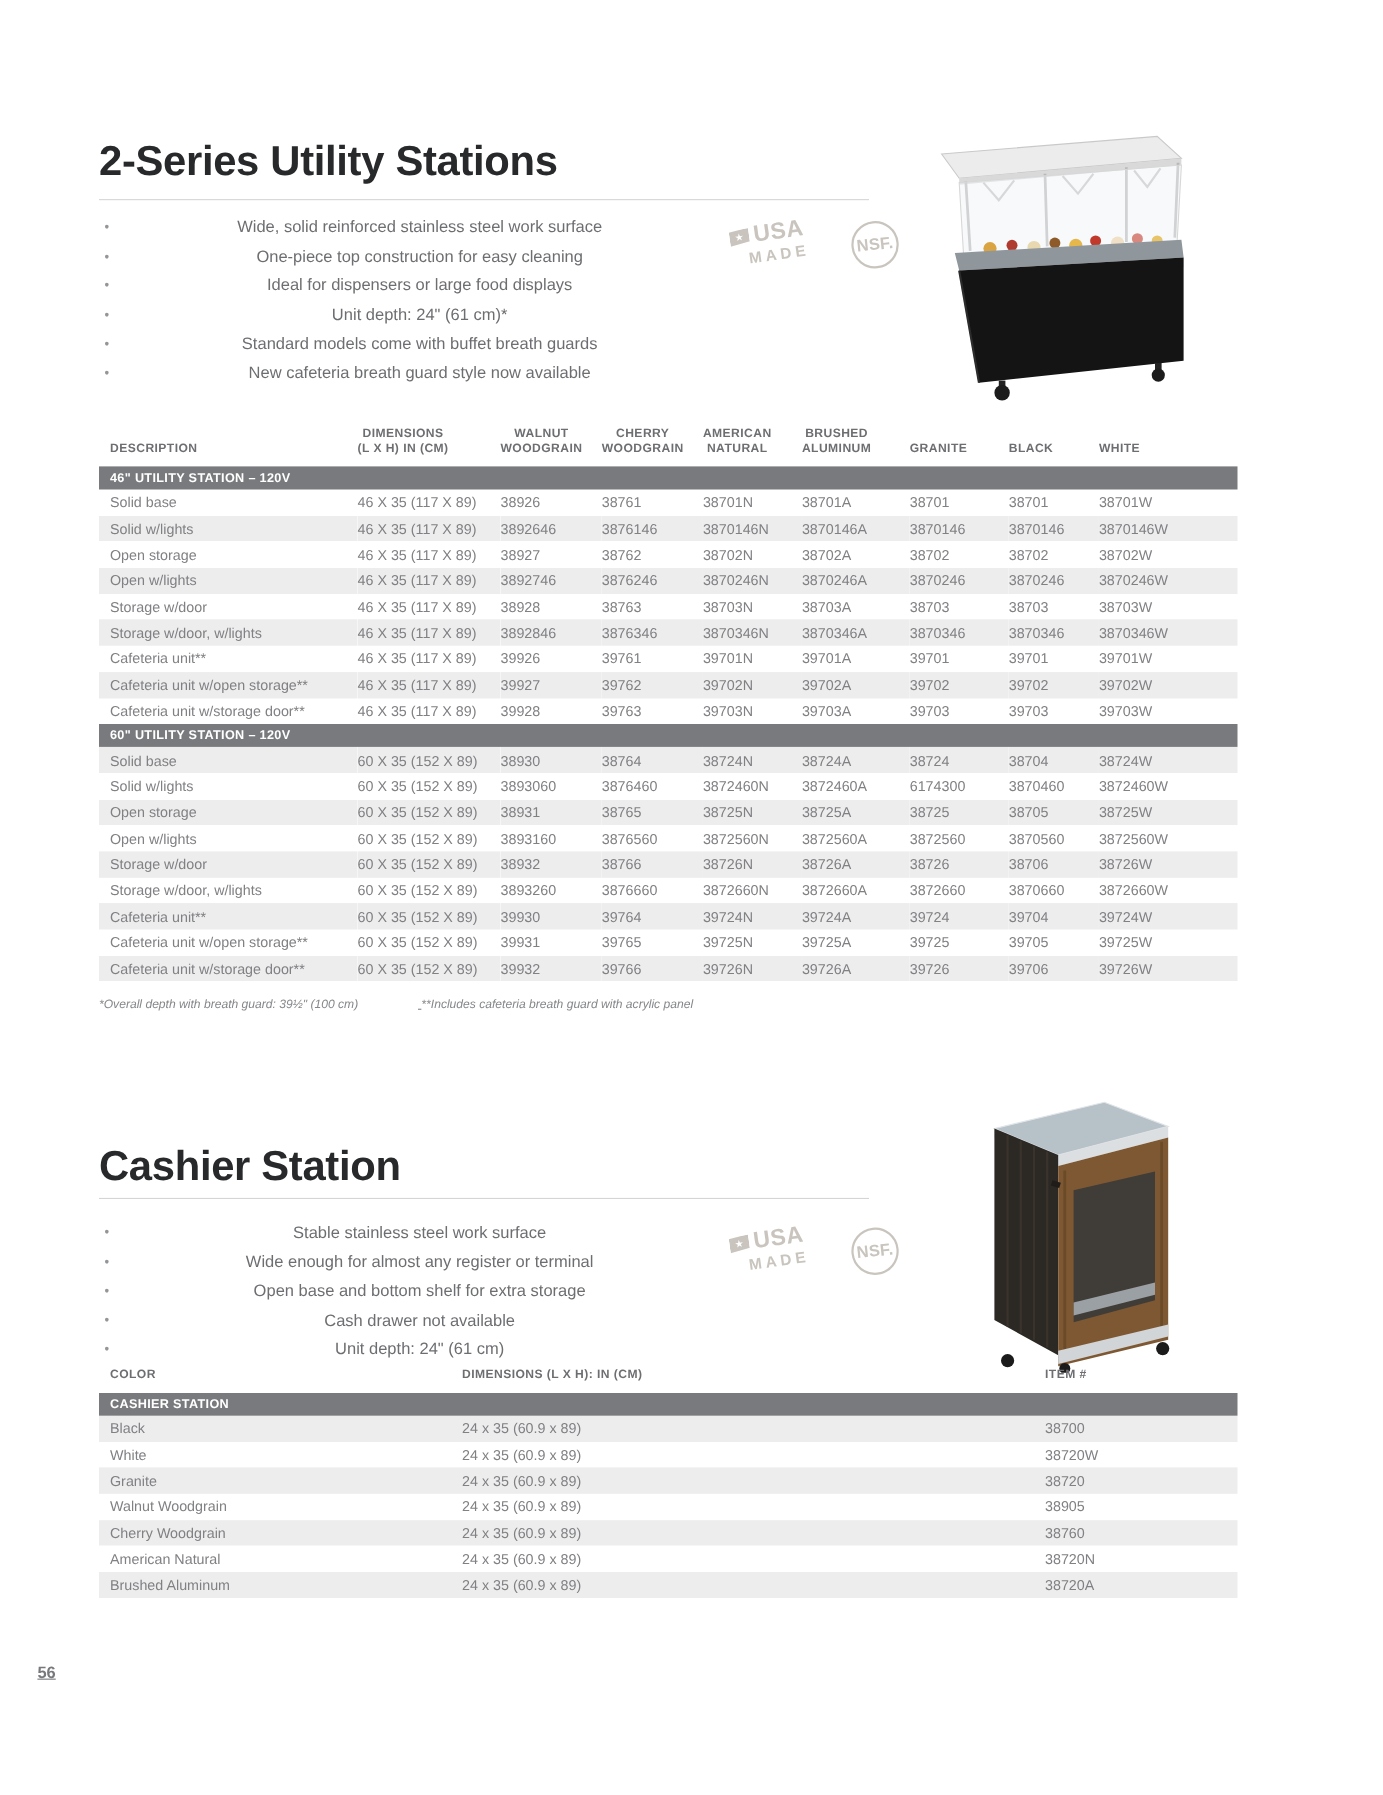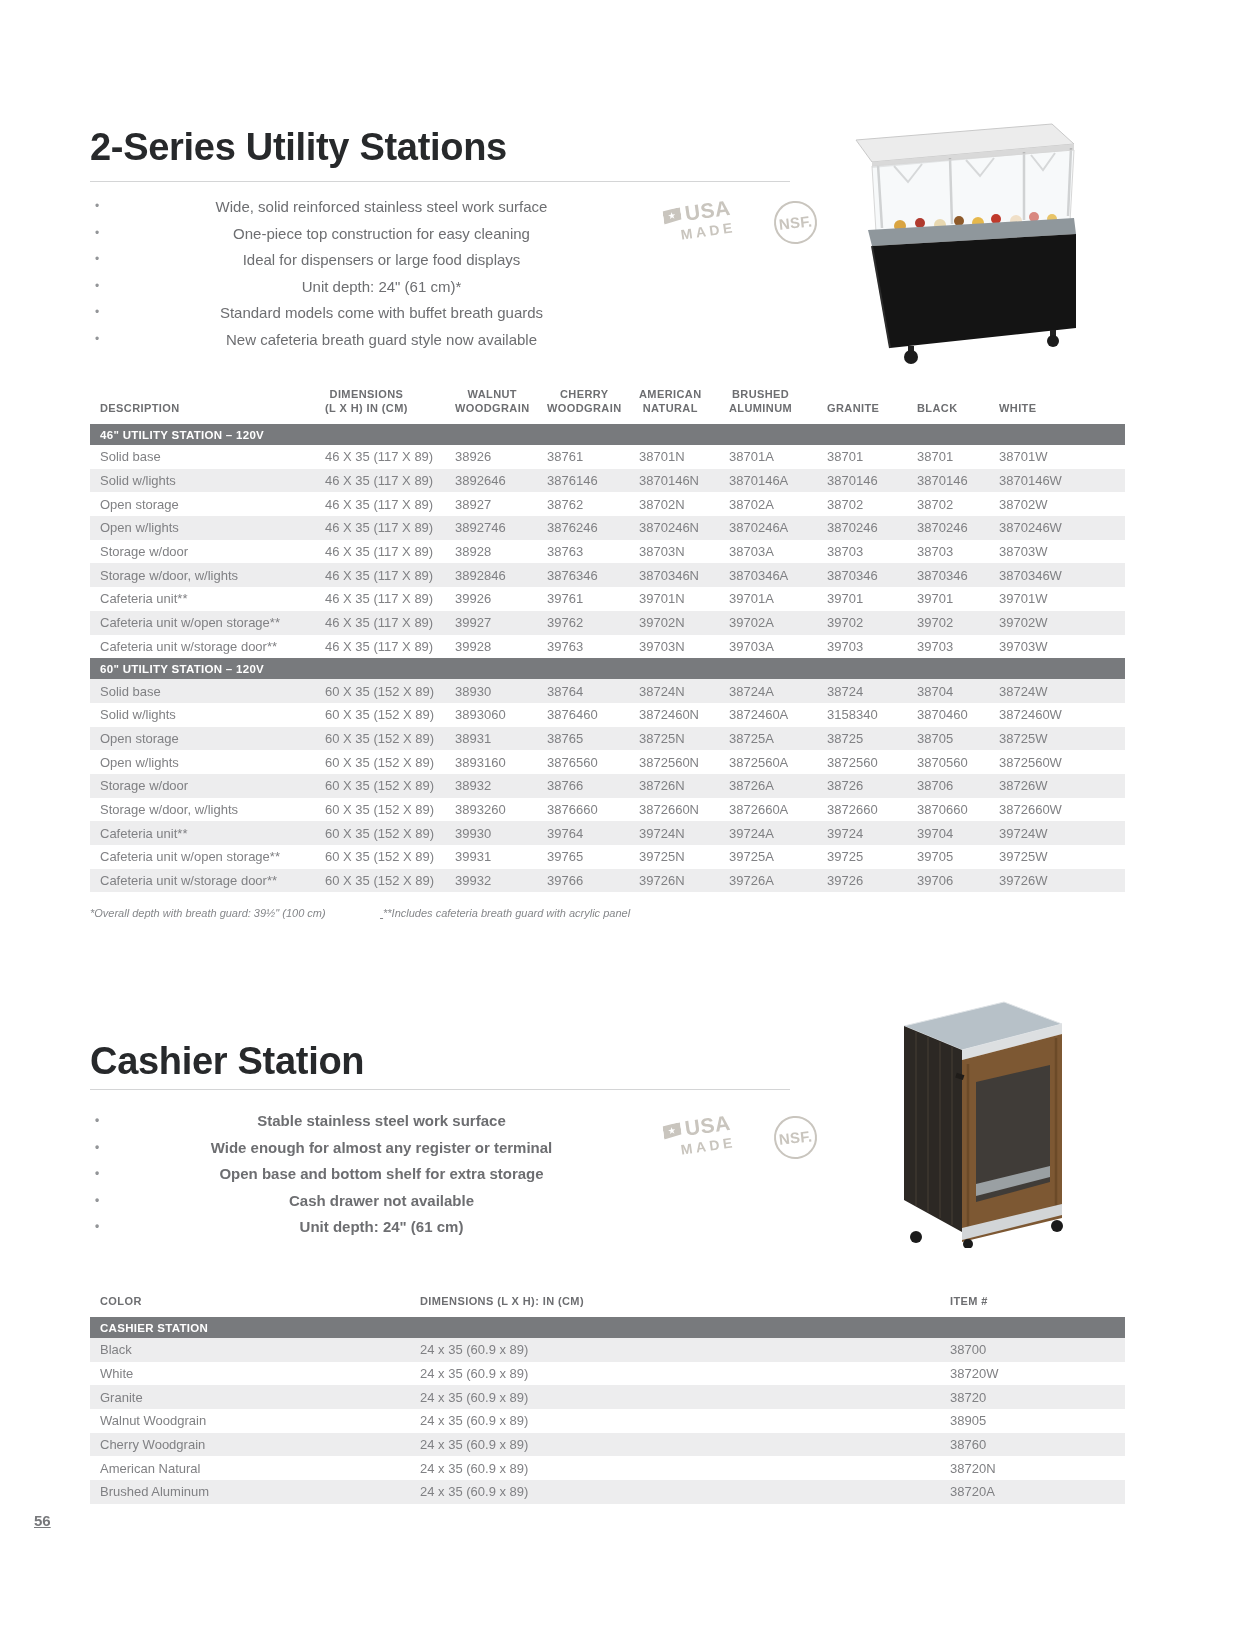--- a/index.html
+++ b/index.html
@@ -264,21 +264,21 @@
           <td>38704</td>
           <td>38724W</td>
         </tr>
         <tr>
           <td class="desc">Solid w/lights</td>
           <td>60 X 35 (152 X 89)</td>
           <td>3893060</td>
           <td>3876460</td>
           <td>3872460N</td>
           <td>3872460A</td>
-          <td>3158340</td>
+          <td>6174300</td>
           <td>3870460</td>
           <td>3872460W</td>
         </tr>
         <tr class="alt">
           <td class="desc">Open storage</td>
           <td>60 X 35 (152 X 89)</td>
           <td>38931</td>
           <td>38765</td>
           <td>38725N</td>
           <td>38725A</td>
@@ -356,21 +356,21 @@
     </table>
 
   <div class="footnotes abs" style="left:90px; top:907px;">
     <span class="fn first">*Overall depth with breath guard: 39½" (100 cm)</span>
     <span class="fn">**Includes cafeteria breath guard with acrylic panel</span>
   </div>
 
   <h1 class="title abs" style="left:90px; top:1040px;">Cashier Station</h1>
   <div class="rule abs" style="left:90px; top:1089px;"></div>
 
-  <ul class="bullets abs" style="left:90px; top:1113px; width:560px;font-weight:bold;">
+  <ul class="bullets abs" style="left:90px; top:1113px; width:560px;">
       <li>Stable stainless steel work surface</li>
       <li>Wide enough for almost any register or terminal</li>
       <li>Open base and bottom shelf for extra storage</li>
       <li>Cash drawer not available</li>
       <li>Unit depth: 24" (61 cm)</li>
     </ul>
 
   <div class="badges abs" style="left:664px; top:1115px;">
     <div class="usa">
       <div class="usa-top">
@@ -405,21 +405,21 @@
       <polygon points="86,242 186,218 186,229 86,254" fill="#d2d5d7"></polygon>
 
       <circle cx="40" cy="251" r="6" fill="#1b1b1b"></circle>
       <circle cx="92" cy="258" r="5" fill="#1b1b1b"></circle>
       <circle cx="181" cy="240" r="6" fill="#1b1b1b"></circle>
 
       <rect x="80" y="88" width="8" height="5" fill="#1f1c19" transform="rotate(18 84 90)"></rect>
     </svg>
   </div>
 
-  <table class="data-table cashier abs" style="left:90px; top:1291px;">
+  <table class="data-table cashier abs" style="left:90px; top:1240px;">
       <colgroup>
         <col style="width: 330px;">
         <col style="width: 530px;">
         <col style="width: 175px;">
       </colgroup>
       <thead>
         <tr>
           <th class="first"><span class="th-inner"><span class="th-line">COLOR</span></span></th>
           <th><span class="th-inner"><span class="th-line">DIMENSIONS (L X H): IN (CM)</span></span></th>
           <th><span class="th-inner"><span class="th-line">ITEM #</span></span></th>

